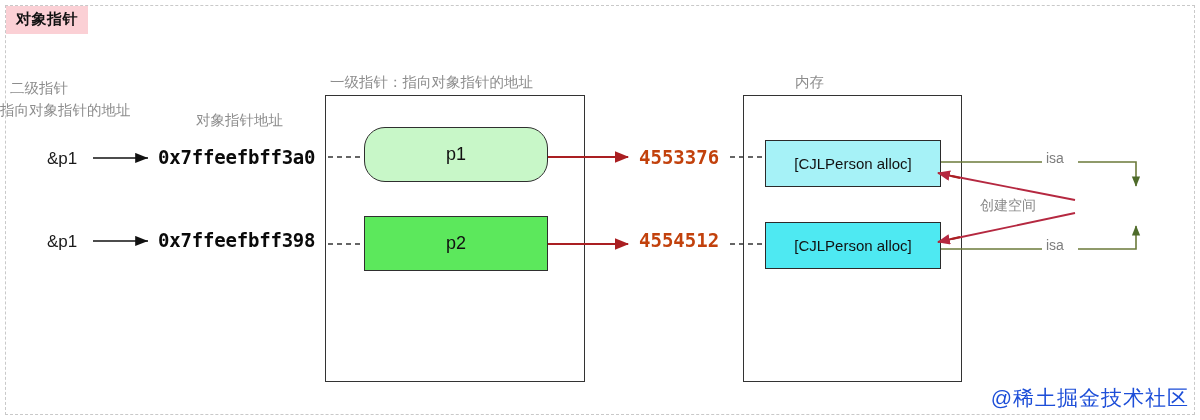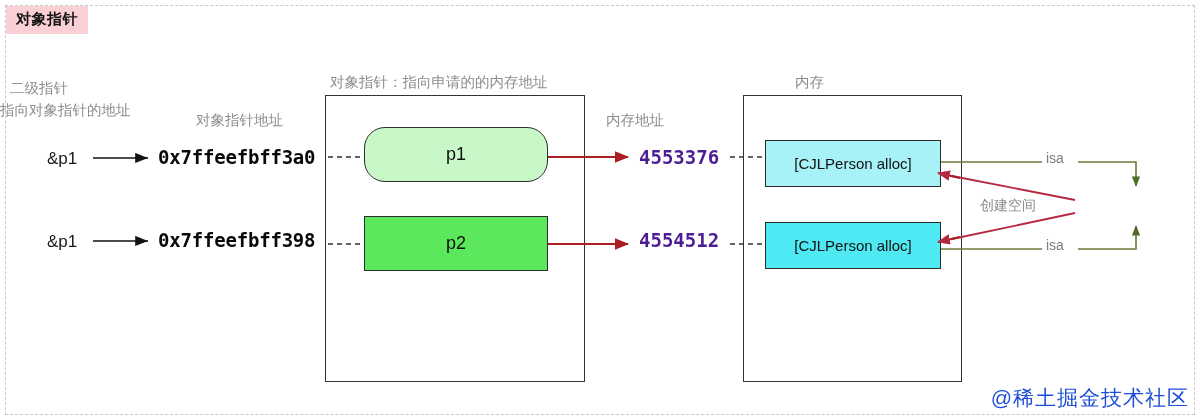--- a/index.html
+++ b/index.html
@@ -71,21 +71,21 @@
     color: #0a0a0a;
     font-family: "DejaVu Sans Mono", "Liberation Mono", monospace;
     font-size: 19px;
     font-weight: 700;
     letter-spacing: -0.2px;
     line-height: 20px;
     white-space: nowrap;
   }
   .addr-num {
     position: absolute;
-    color: #4c1d95;
+    color: #c2410c;
     font-family: "DejaVu Sans Mono", "Liberation Mono", monospace;
     font-size: 19px;
     font-weight: 700;
     line-height: 20px;
     white-space: nowrap;
   }
 
   
   .container-box {
     position: absolute;
@@ -138,22 +138,21 @@
 
 <div id="page">
 
   <div class="page-frame"></div>
 
   <div class="title-badge" style="background: rgb(251, 208, 213);">对象指针</div>
 
   <div class="caption" style="left:10px; top:78px; width:260px;">二级指针</div>
   <div class="caption" style="left:0px; top:100px; width:280px;">指向对象指针的地址</div>
   <div class="caption" style="left:196px; top:110px; width:150px;">对象指针地址</div>
-  <div class="caption" style="left:330px; top:72px; width:250px;">对象指针：指向申请的的内存地址</div>
-  <div class="caption" style="left:606px; top:110px; width:110px;">内存地址</div>
+  <div class="caption" style="left:330px; top:72px; width:250px;">一级指针：指向对象指针的地址</div>
   <div class="caption" style="left:795px; top:72px; width:110px;">内存</div>
 
   <div class="ptr-label" style="left:47px; top:149px;">&amp;p1</div>
   <div class="addr-mono" style="left:158px; top:147px;">0x7ffeefbff3a0</div>
 
   <div class="ptr-label" style="left:47px; top:232px;">&amp;p1</div>
   <div class="addr-mono" style="left:158px; top:230px;">0x7ffeefbff398</div>
 
   <div class="container-box" style="left:325px; top:95px; width:260px; height:287px;"></div>
 

